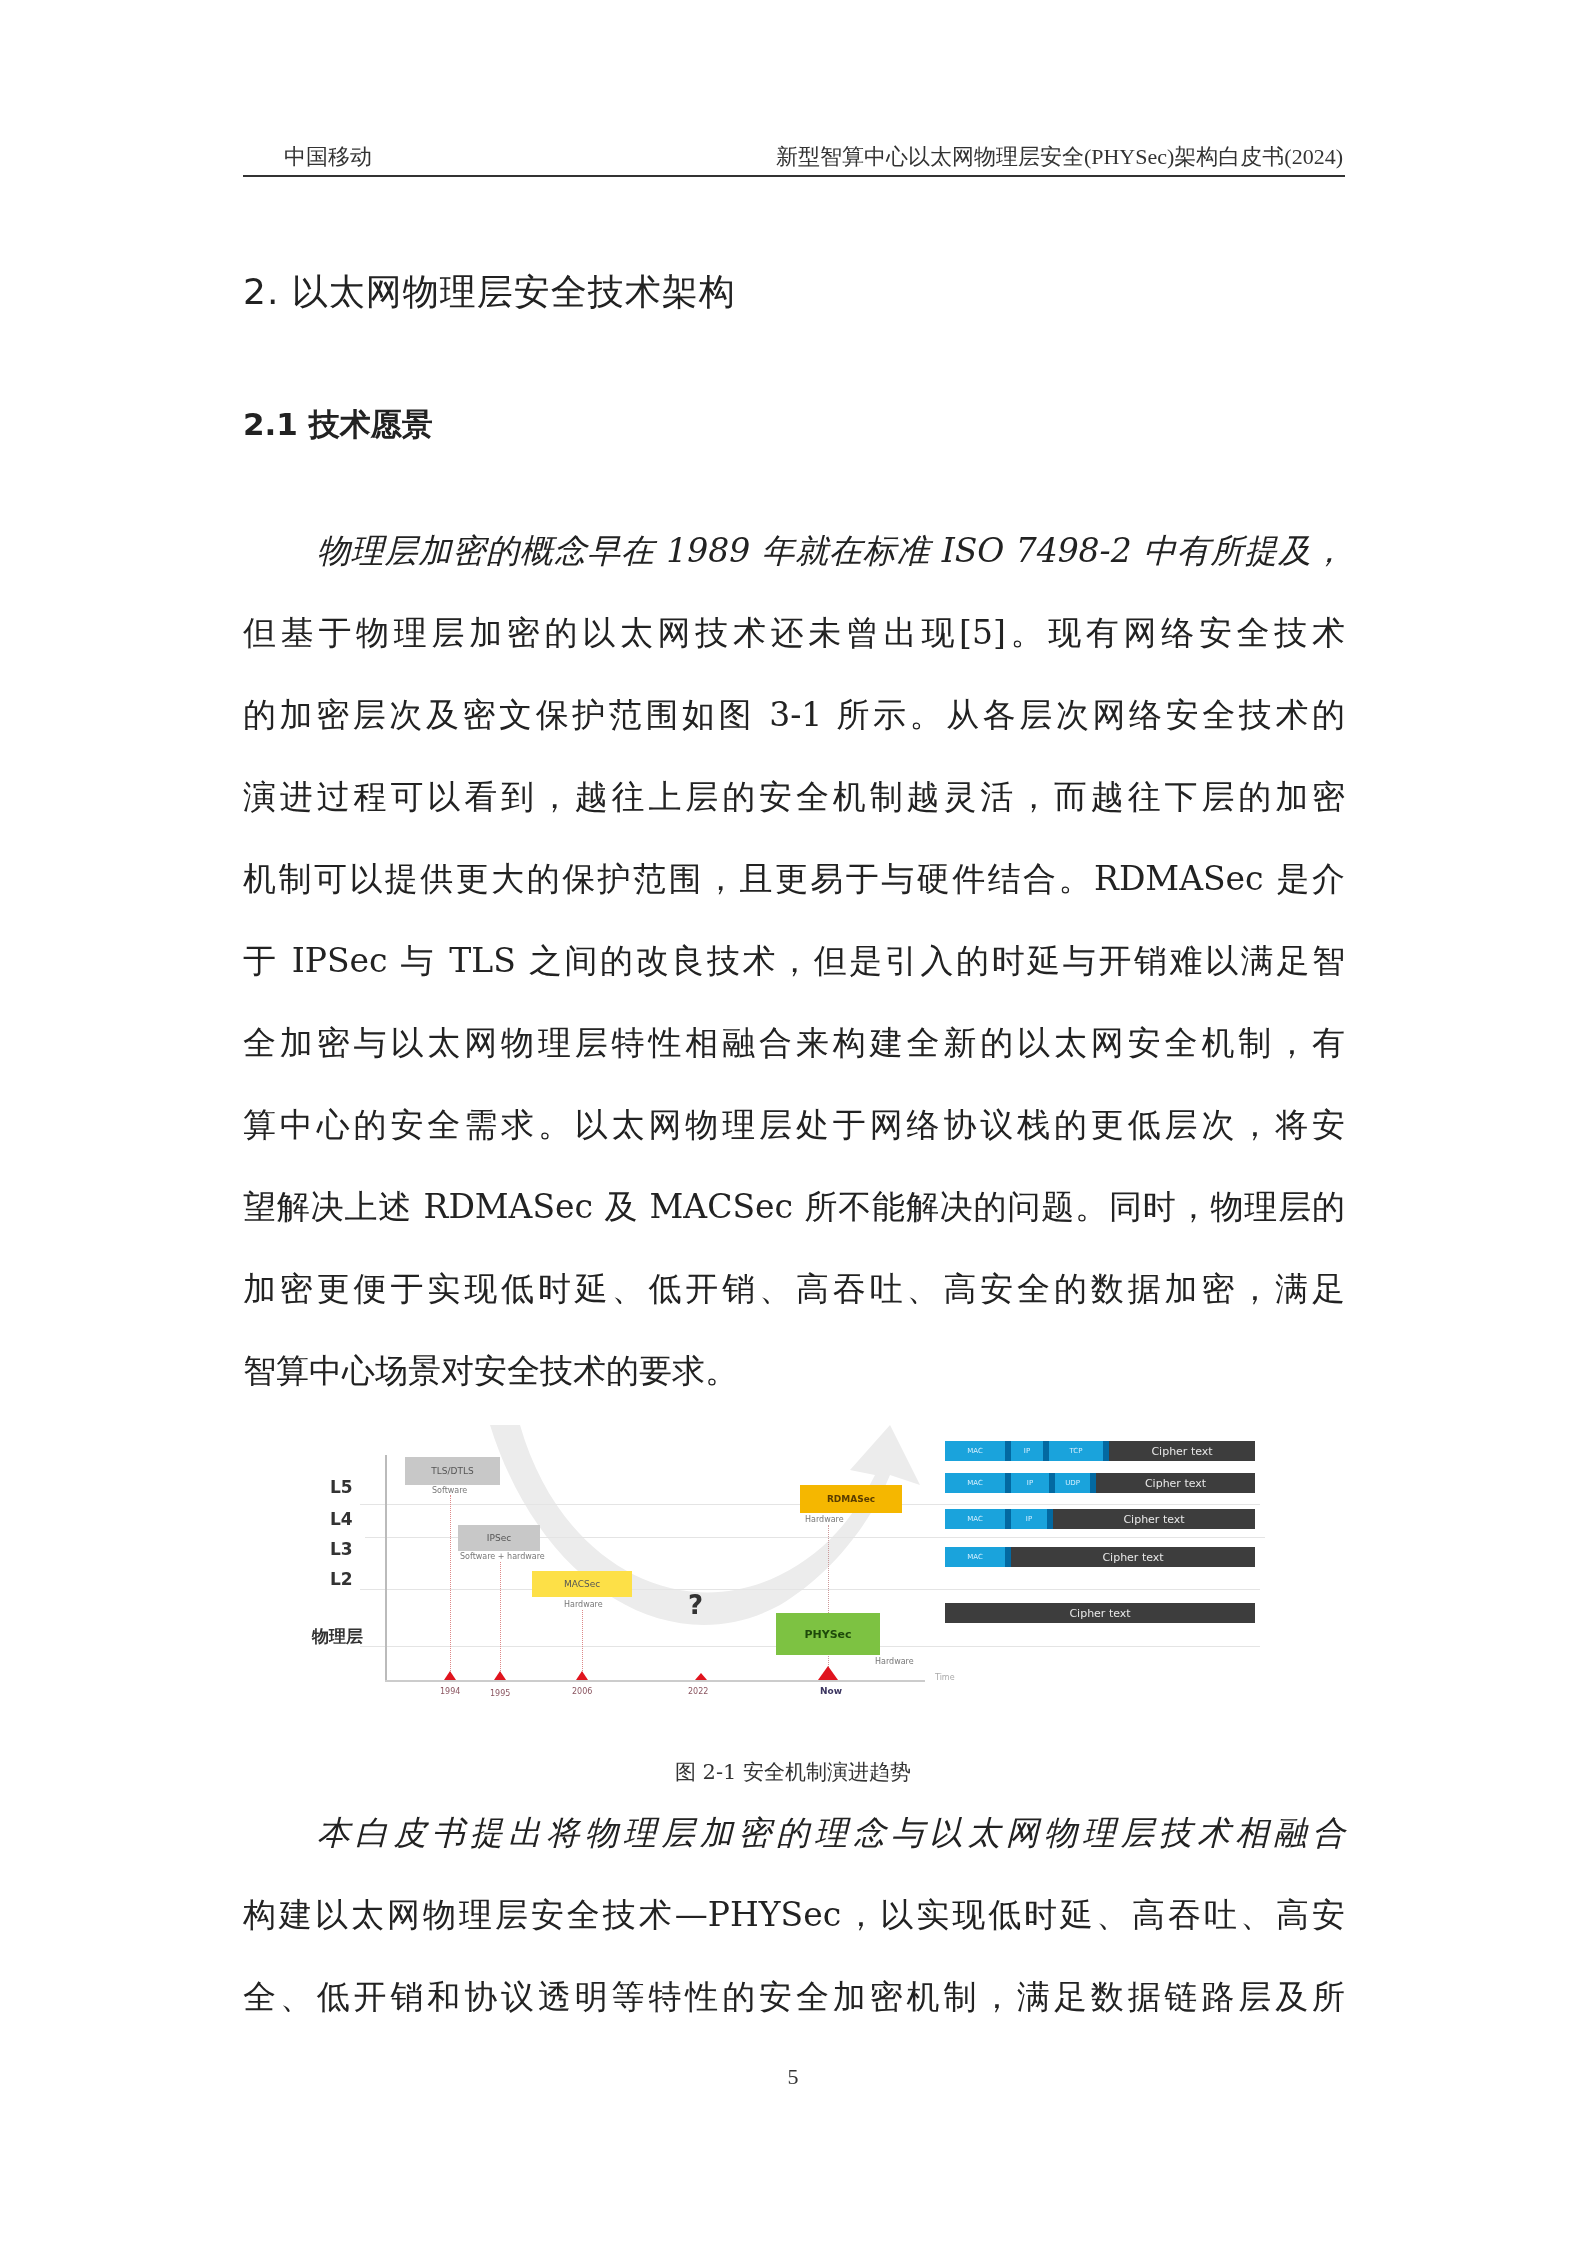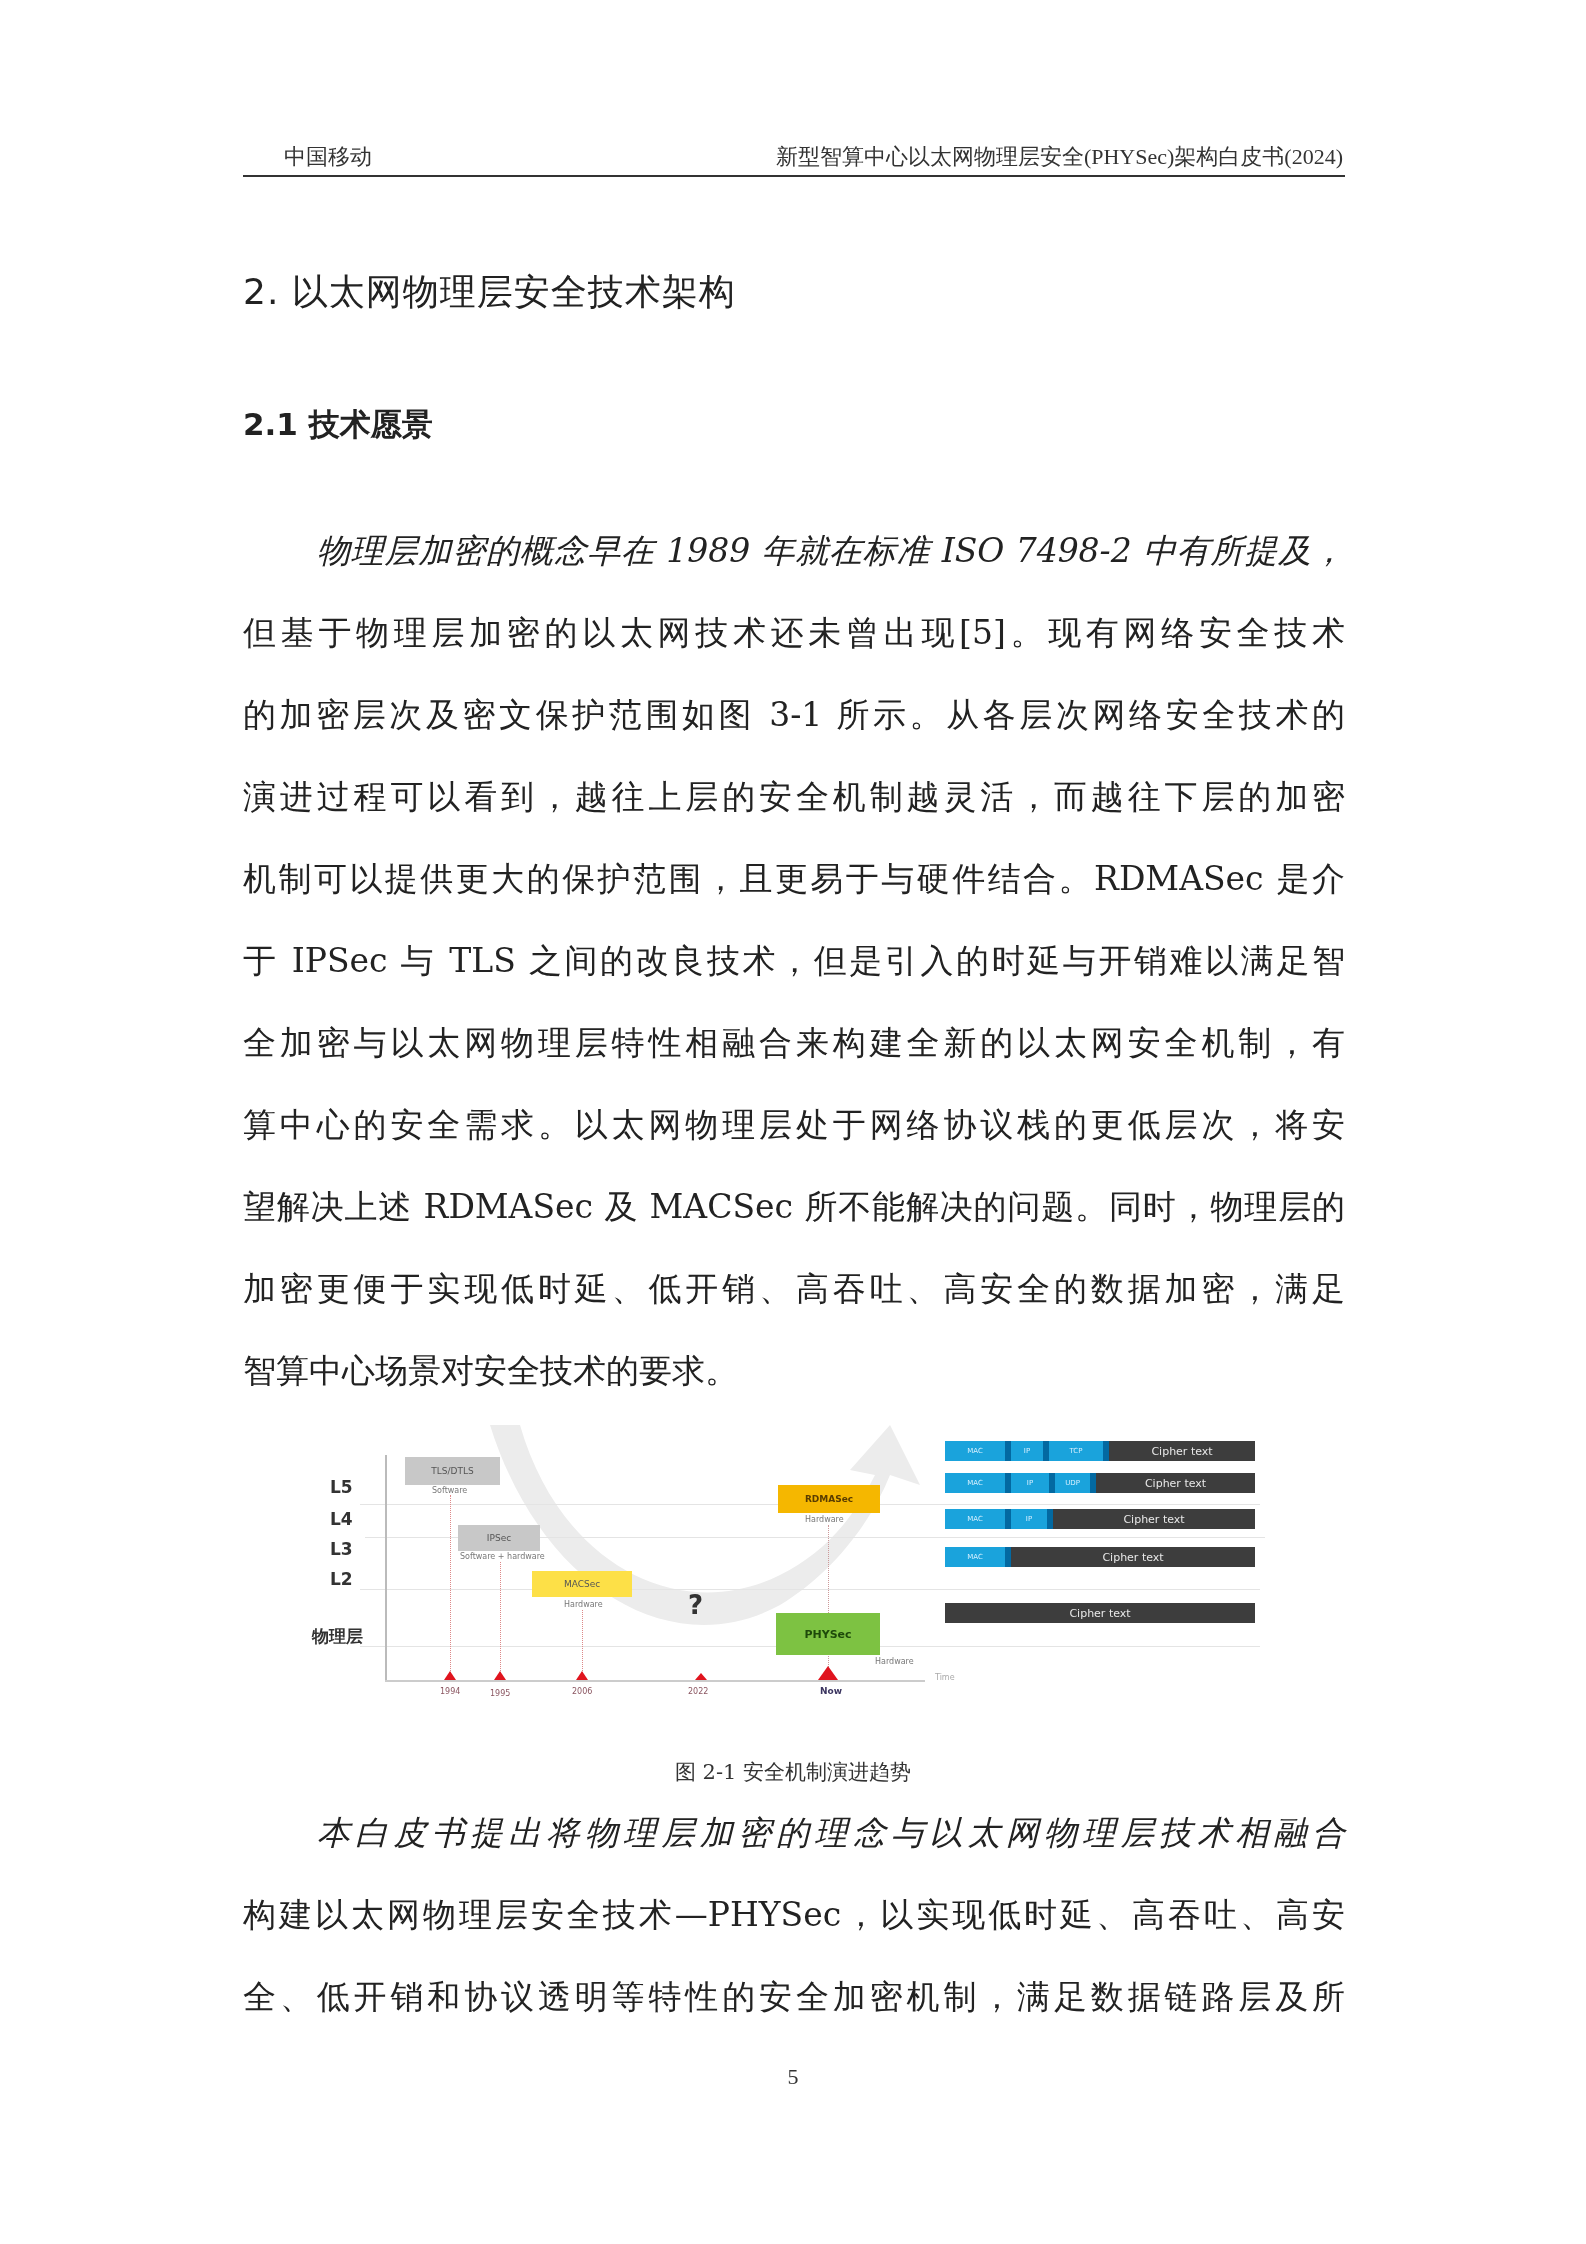--- a/index.html
+++ b/index.html
@@ -101,21 +101,21 @@
     </div>
   <div class="sub" style="left:264px;top:175px">Hardware</div>
   <div class="vline" style="left:282px;top:185px;height:65px"></div>
   <div class="tri" style="left:276px;top:246px"></div>
   <div class="yr" style="left:272px;top:262px">2006</div>
 
   <div class="abs" style="left:388px;top:165px;font-size:26px;font-weight:bold;color:#333">?</div>
   <div class="tri" style="left:395px;top:248px;border-bottom-width:7px"></div>
   <div class="yr" style="left:388px;top:262px">2022</div>
 
-  <div class="box" style="left:478px;top:60px;width:102px;height:28px;background:#f5b700;color:#5a3d00;font-weight:bold">
+  <div class="box" style="left:500px;top:60px;width:102px;height:28px;background:#f5b700;color:#5a3d00;font-weight:bold">
       <span>RDMASec</span>
     </div>
   <div class="sub" style="left:505px;top:90px">Hardware</div>
   <div class="vline" style="left:528px;top:100px;height:150px;border-left-color:#c99"></div>
 
   <div class="box" style="left:476px;top:188px;width:104px;height:42px;background:#7dc242;color:#1e4a0a;font-weight:bold;font-size:11px">
       <span>PHYSec</span>
     </div>
   <div class="sub" style="left:575px;top:232px">Hardware</div>
   <div class="tri" style="left:518px;top:241px;border-left-width:10px;border-right-width:10px;border-bottom-width:14px"></div>

